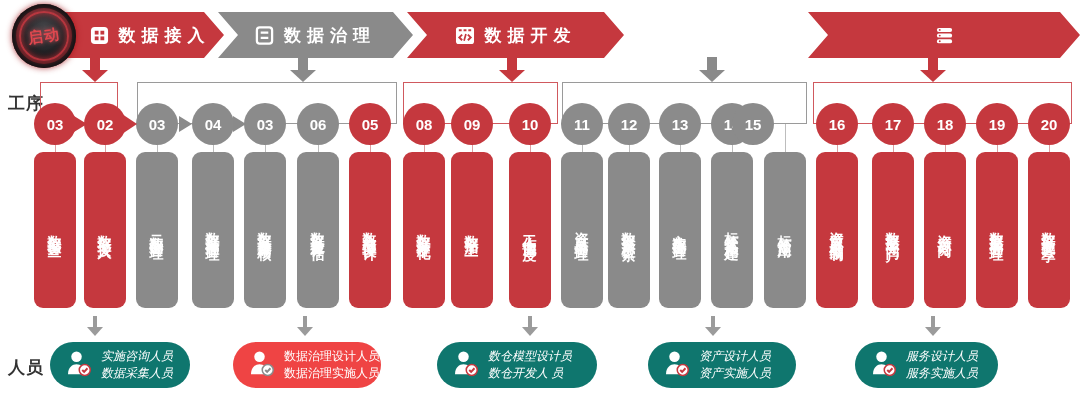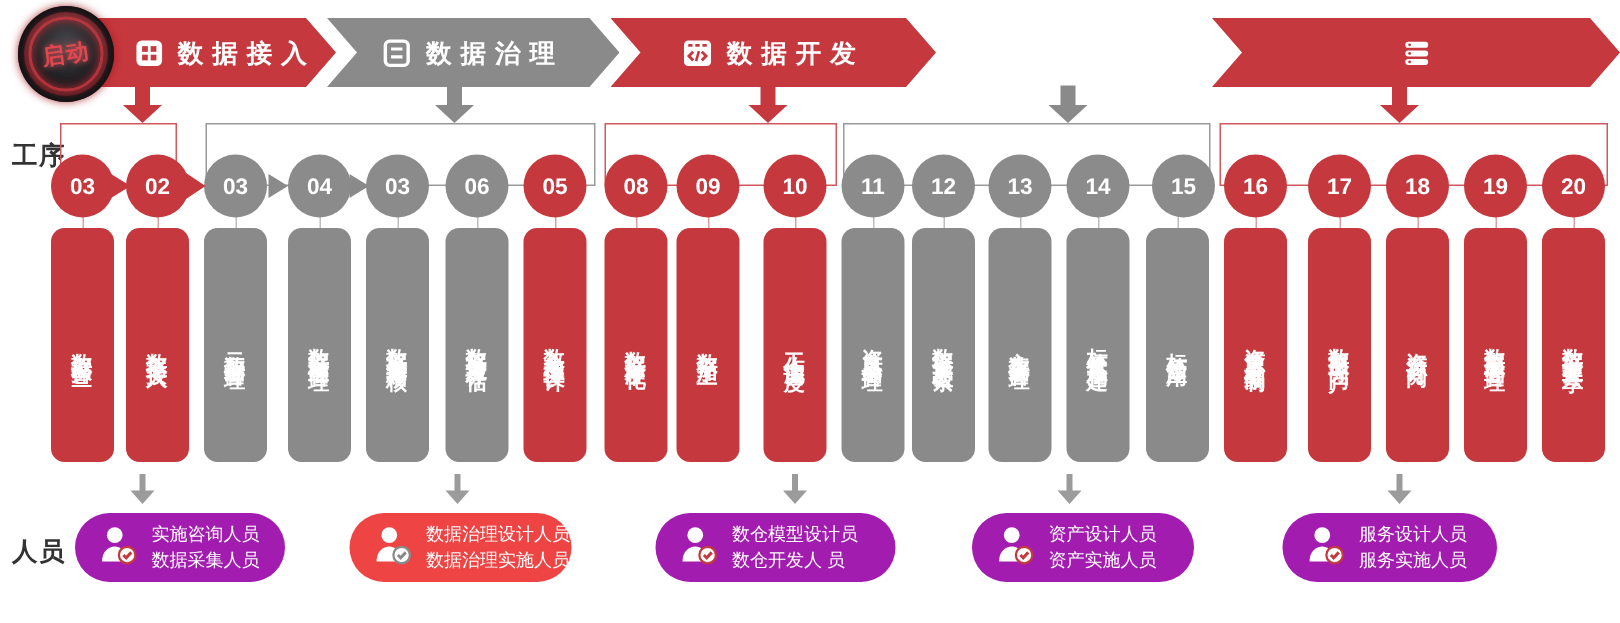--- a/index.html
+++ b/index.html
@@ -63,21 +63,21 @@
 
   
   .sm-arrow { position:absolute; top:316px; width:18px; height:22px; z-index:2; }
   .sm-arrow .stem { position:absolute; left:7px; top:0; width:4px; height:12px; background:#9b9b9b; }
   .sm-arrow .head { position:absolute; left:1px; top:11px; width:0; height:0;
                     border-left:8px solid transparent; border-right:8px solid transparent; border-top:9px solid #9b9b9b; }
 
   
   .pill { position:absolute; top:342px; height:46px; border-radius:23px; display:flex; align-items:center;
           gap:7px; padding:0 12px 0 14px; color:#fff; z-index:2; }
-  .pill.red { background:#a21caf; } .pill.gray { background:#ef4444; }
+  .pill.red { background:#0f766e;font-style:italic; } .pill.gray { background:#ef4444; }
   .pill .roles { font-size:12px; line-height:1.45; white-space:nowrap; }
 </style>
 </head>
 <body>
 
 <div class="stage">
 
   <div class="banner first bg-red" style="left:62px; width:162px; padding-left:14px;">
     <span class="icon">
       <svg width="19" height="19" viewBox="0 0 20 20">
@@ -221,21 +221,21 @@
 
   <div class="drop-line gray" style="left:680px;"></div>
   <div class="circle gray" style="left:659px;">13</div>
   <div class="bar gray" style="left:659px;">主数据管理</div>
 
   <div class="drop-line gray" style="left:732px;"></div>
   <div class="circle gray" style="left:711px;">14</div>
   <div class="bar gray" style="left:711px;">标签体系构建</div>
 
   <div class="drop-line gray" style="left:785px;"></div>
-  <div class="circle gray" style="left:768px;">15</div>
+  <div class="circle gray" style="left:732px;">15</div>
   <div class="bar gray" style="left:764px;">标签应用</div>
 
   <div class="drop-line red" style="left:837px;"></div>
   <div class="circle red" style="left:816px;">16</div>
   <div class="bar red" style="left:816px;">资源目录编制</div>
 
   <div class="drop-line red" style="left:893px;"></div>
   <div class="circle red" style="left:872px;">17</div>
   <div class="bar red" style="left:872px;">数据服务门户</div>
 

